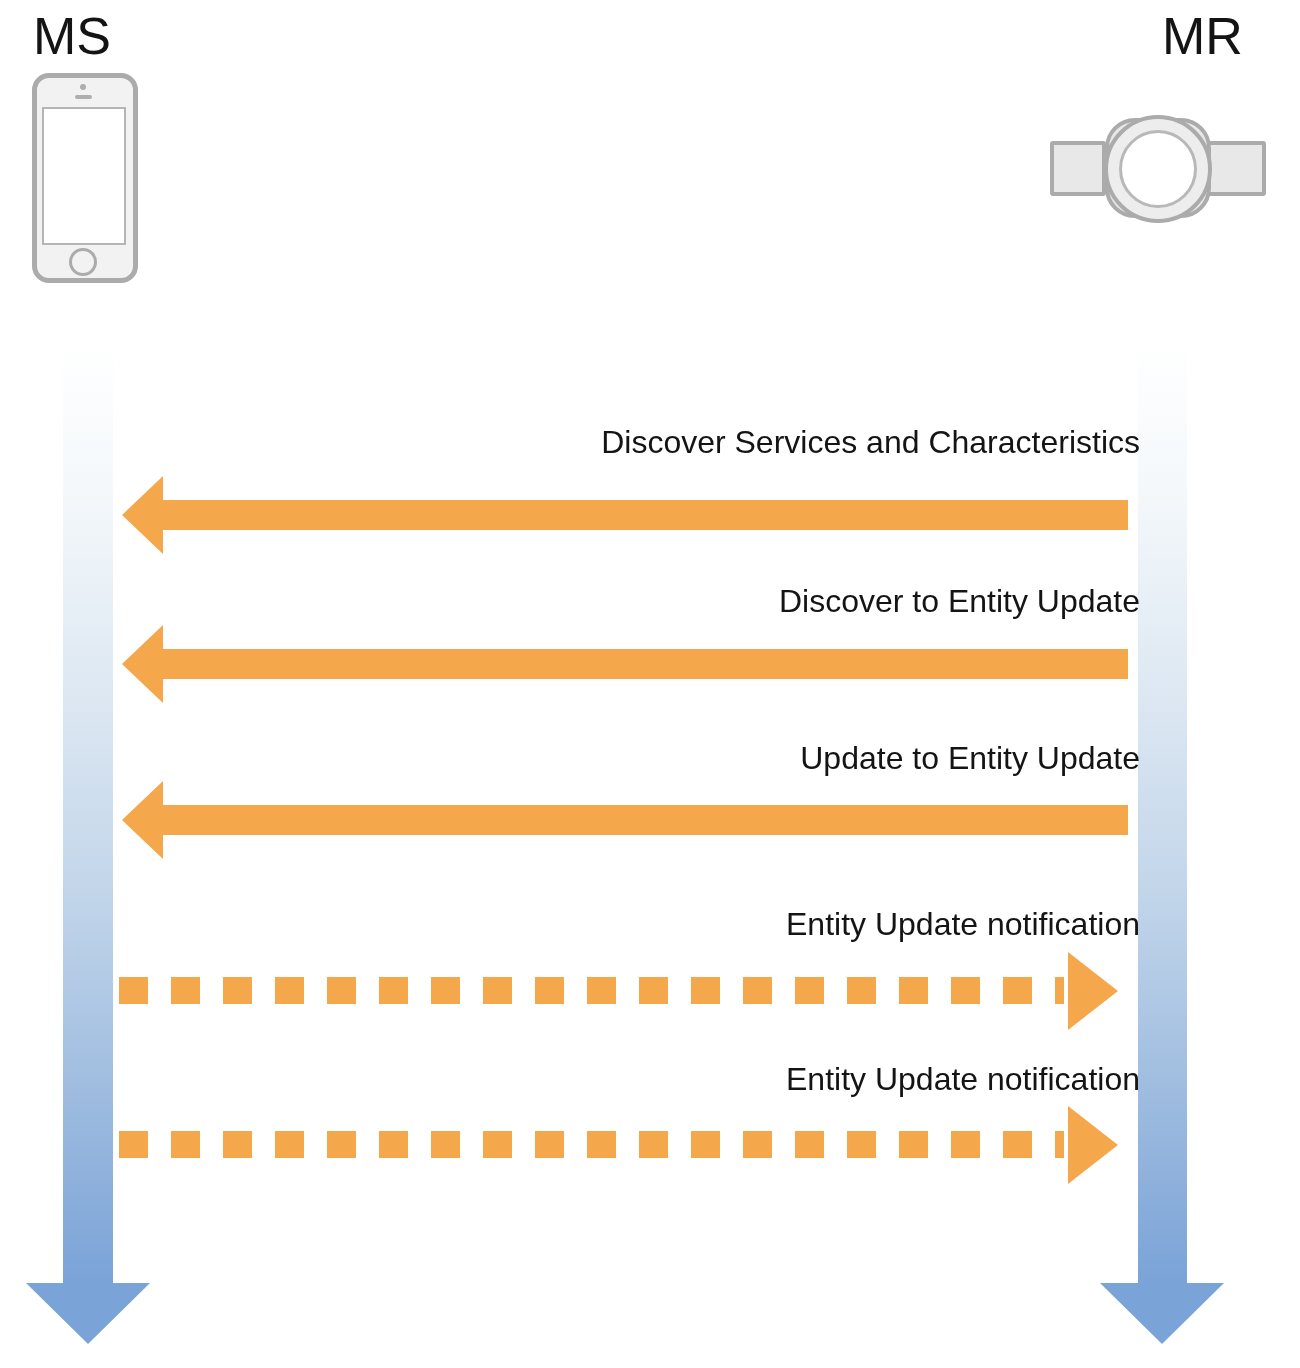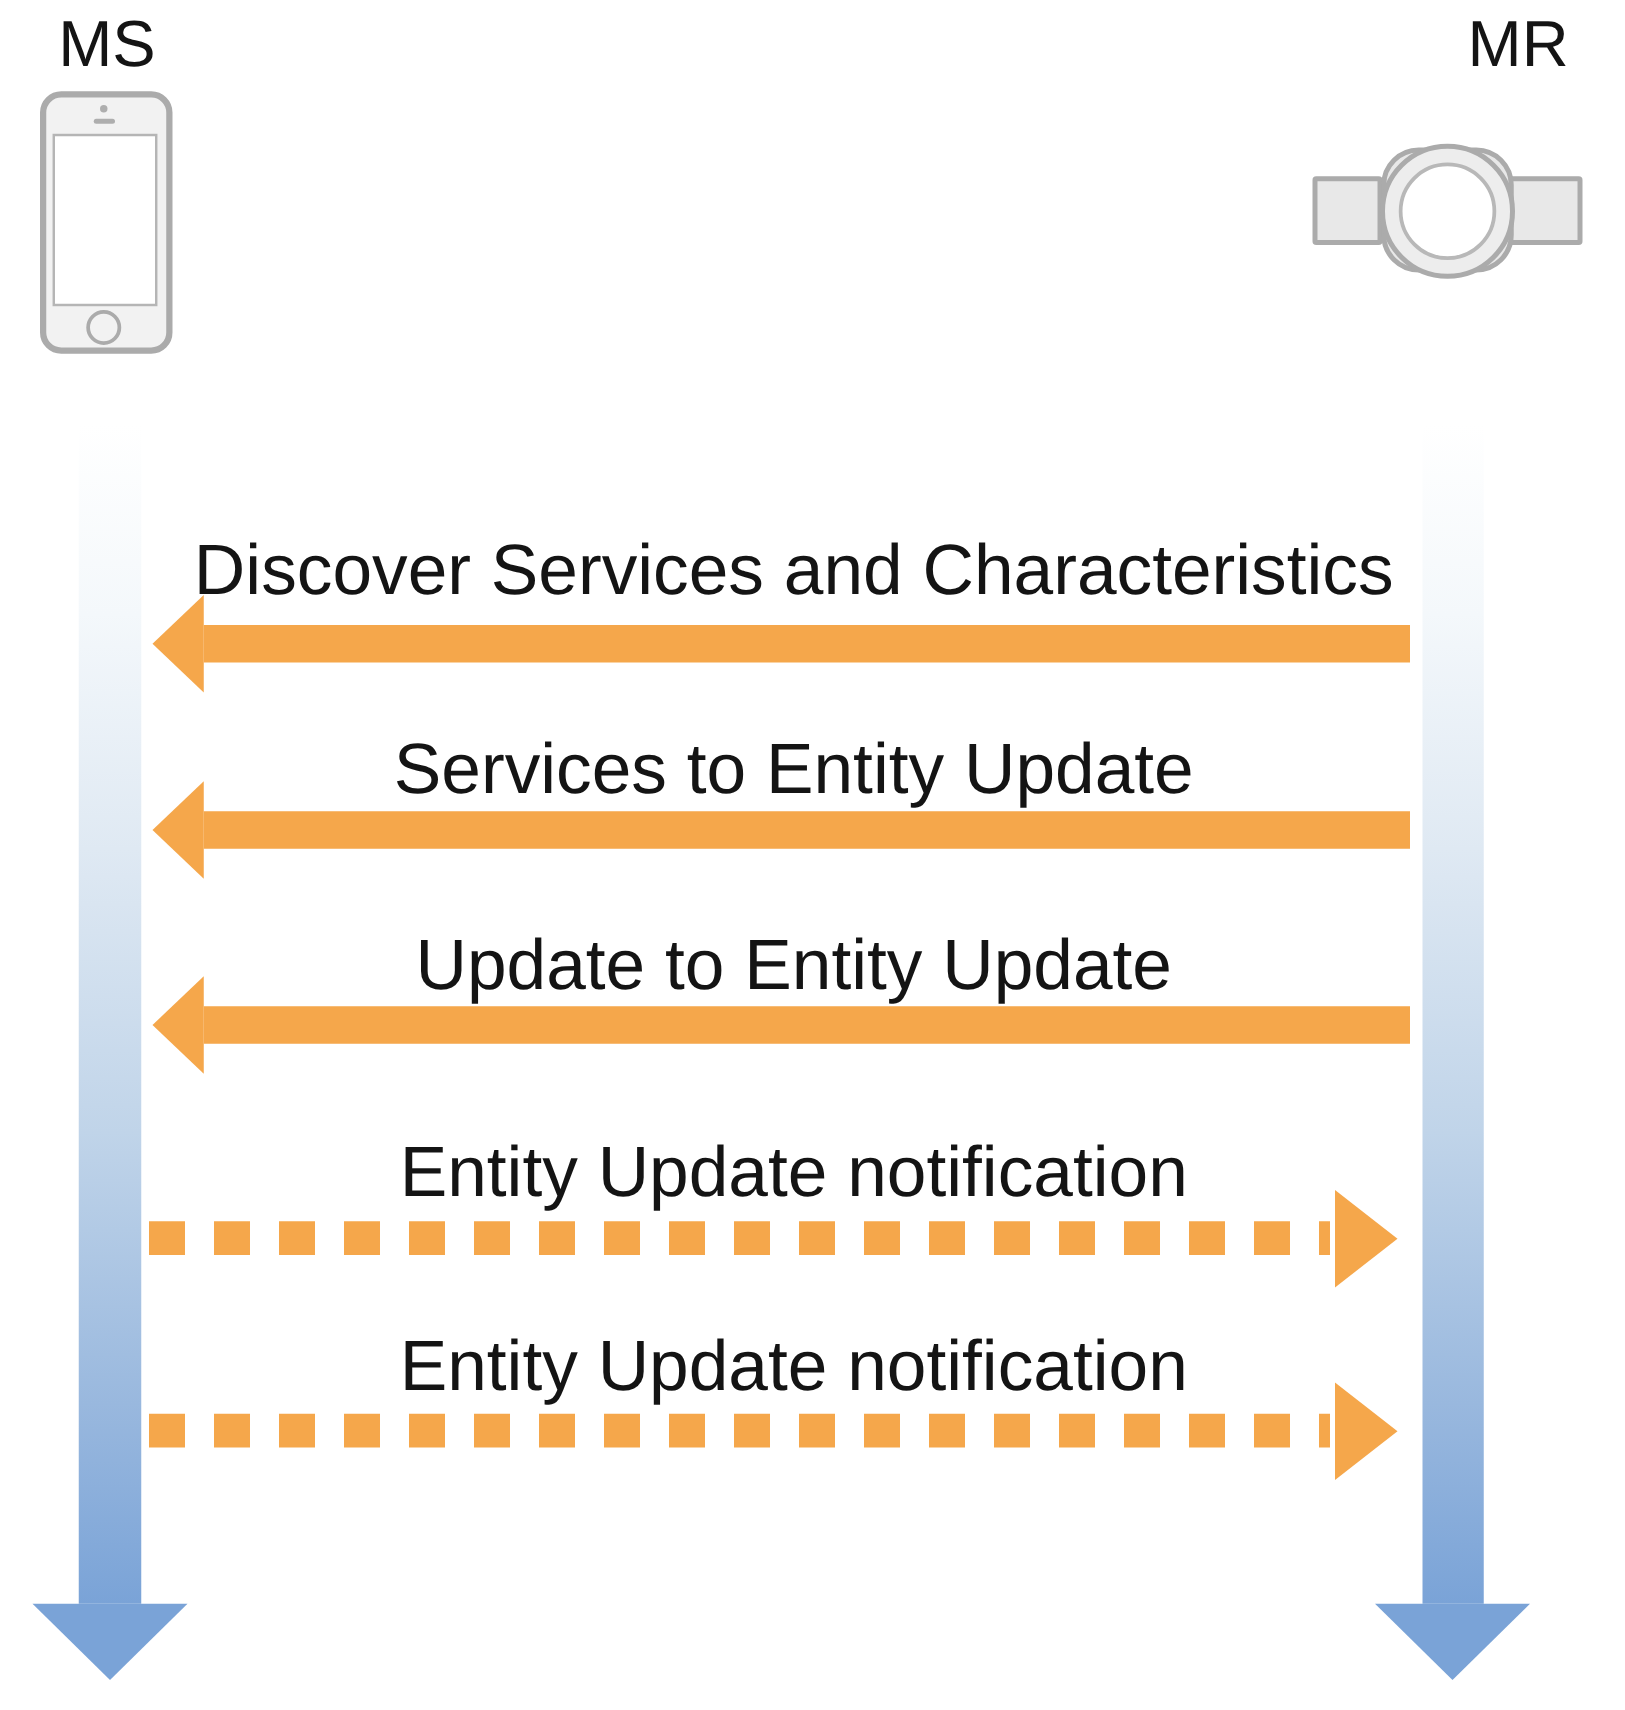--- a/index.html
+++ b/index.html
@@ -11,21 +11,21 @@
   }
   *{box-sizing:border-box;margin:0;padding:0}
   html,body{background:#fff}
   #canvas{
     position:relative;width:1300px;height:1368px;background:#ffffff;
     font-family:"Liberation Sans",sans-serif;color:var(--text-black);overflow:hidden;
   }
   .abs{position:absolute}
 
   
-  .actor-label{font-size:52px;line-height:1.1;text-align:center;color:var(--text-black)}
+  .actor-label{font-size:52px;line-height:1.1;color:var(--text-black)}
   #ms-label{left:33px;top:8px;width:105px}
   #mr-label{left:1162px;top:8px;width:105px}
 
   
   #phone{left:32px;top:73px;width:106px;height:210px;border:5px solid var(--icon-gray-stroke);
          border-radius:17px;background:var(--icon-gray-fill)}
   #phone .screen{position:absolute;left:5px;top:29px;width:84px;height:138px;
          border:2px solid #B5B5B5;background:#fff}
   #phone .camera{position:absolute;left:43px;top:6px;width:6px;height:6px;border-radius:50%;background:#AEAEAE}
   #phone .speaker{position:absolute;left:38px;top:17px;width:17px;height:4px;border-radius:2px;background:#AEAEAE}
@@ -54,21 +54,21 @@
   #lifeline-mr .lifeline-shaft{left:1138px;width:49px}
   .lifeline-head{
     top:1283px;width:0;height:0;
     border-left:62px solid transparent;border-right:62px solid transparent;
     border-top:61px solid var(--lifeline-blue-bottom);
   }
   #lifeline-ms .lifeline-head{left:26px}
   #lifeline-mr .lifeline-head{left:1100px}
 
   
-  .msg-label{left:130px;width:1010px;text-align:center;font-size:57px;line-height:1.15;color:var(--text-black)}
+  .msg-label{left:130px;width:1010px;text-align:right;font-size:32px;line-height:1.15;color:var(--text-black)}
   .solid-shaft{left:163px;width:965px;height:30px;background:var(--arrow-orange)}
   .head-left{
     left:122px;width:0;height:0;
     border-top:39px solid transparent;border-bottom:39px solid transparent;
     border-right:41px solid var(--arrow-orange);
   }
   .dash-strip{
     left:119px;width:945px;height:27px;
     background:repeating-linear-gradient(to right,var(--arrow-orange) 0 29px,transparent 29px 52px);
   }
@@ -115,21 +115,21 @@
     <div class="abs lifeline-head"></div>
   </div>
 
   <div id="m1">
     <div class="abs msg-label">Discover Services and Characteristics</div>
     <div class="abs head-left"></div>
     <div class="abs solid-shaft"></div>
   </div>
 
   <div id="m2">
-    <div class="abs msg-label">Services to Entity Update</div>
+    <div class="abs msg-label">Discover to Entity Update</div>
     <div class="abs head-left"></div>
     <div class="abs solid-shaft"></div>
   </div>
 
   <div id="m3">
     <div class="abs msg-label">Update to Entity Update</div>
     <div class="abs head-left"></div>
     <div class="abs solid-shaft"></div>
   </div>
 

